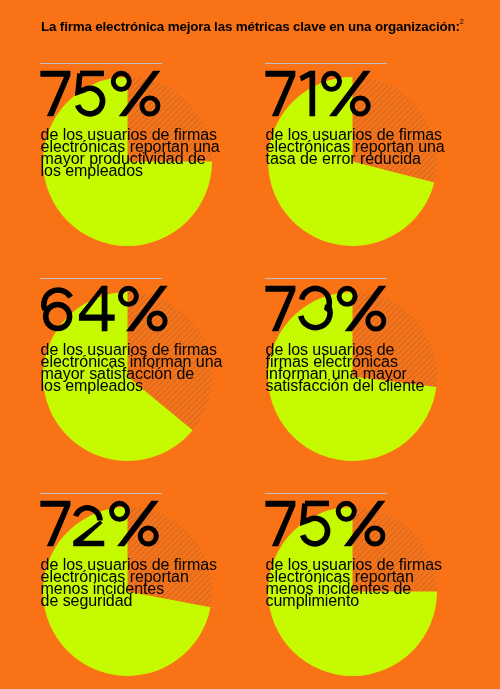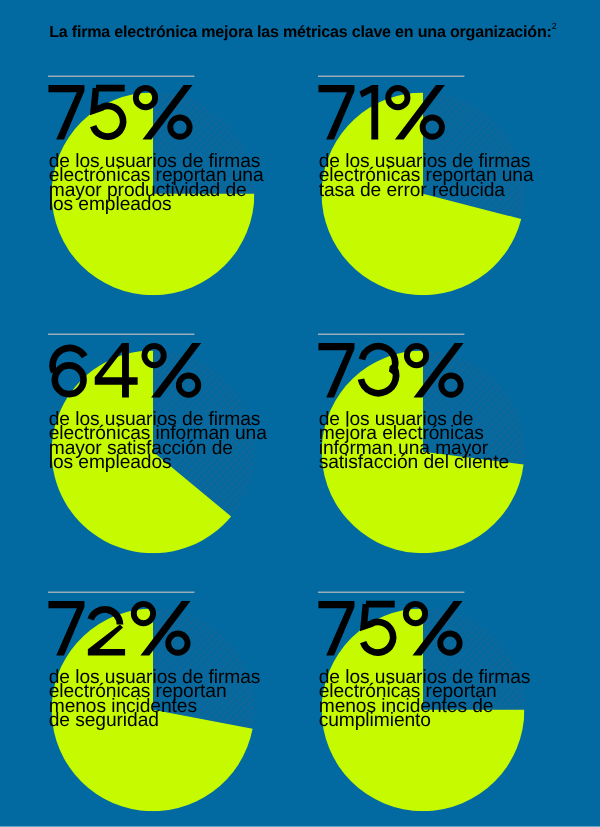--- a/index.html
+++ b/index.html
@@ -1,18 +1,18 @@
 <!DOCTYPE html>
 <html><head>
 <meta charset="utf-8">
 <title>La firma electrónica mejora las métricas clave en una organización</title>
 <style>
   html,body{margin:0;padding:0;background:#ffffff;}
   body{width:500px;height:689px;font-family:"Liberation Sans",sans-serif;}
-  #page{position:relative;width:500px;height:689px;overflow:hidden;background:#0369a1;}
+  #page{position:relative;width:500px;height:689px;overflow:hidden;background:#f97316;}
 
   #title{position:absolute;left:41px;top:16.8px;font-size:13.4px;font-weight:700;
          color:#000;white-space:nowrap;letter-spacing:-0.17px;}
   #title .sup{font-size:7.4px;vertical-align:6.5px;font-weight:400;letter-spacing:0;}
 
   .cell{position:absolute;width:230px;height:215px;}
   .rule{position:absolute;left:0;top:0;width:122px;height:1px;background:#bfbfbf;}
   .pie{position:absolute;left:0;top:0;}
   .big{position:absolute;left:0;top:0;}
   .desc{position:absolute;font-size:16px;line-height:12.03px;color:#000;
@@ -131,21 +131,21 @@
             <g fill="none" stroke="#000" stroke-width="12.2" stroke-linecap="butt">
               <path d="M8.47,30.40 A30.8,30.8 0 1 1 62.87,55.76"></path>
               <path d="M6.71,66.36 A32.5,32.5 0 1 0 64.11,39.59"></path>
             </g>
           </g>
           <g transform="translate(156.60,0)">
             <path fill="#000" fill-rule="evenodd" d="M0.00,23.30A23.10,23.10 0 1 1 46.20,23.30A23.10,23.10 0 1 1 0.00,23.30ZM10.80,23.30A12.30,12.30 0 1 0 35.40,23.30A12.30,12.30 0 1 0 10.80,23.30ZM63.10,77.40A23.10,23.10 0 1 1 109.30,77.40A23.10,23.10 0 1 1 63.10,77.40ZM73.90,77.40A12.30,12.30 0 1 0 98.50,77.40A12.30,12.30 0 1 0 73.90,77.40ZM93.0,0 L109.3,0 L33.8,100 L17.6,100 Z"></path>
           </g>
         </svg>
         <div class="desc" style="left:0.6px;top:65.5px">de los usuarios de
-mejora electrónicas
+firmas electrónicas
 informan una mayor
 satisfacción del cliente</div>
       </div>
       <div class="cell" style="left: 40px; top: 493px;">
         <svg class="pie" width="169" height="169" viewBox="0 0 169 169" style="left:3.200000000000003px;top:13.5px">
           <defs>
             <pattern id="hp4" width="4.1" height="4.1" patternUnits="userSpaceOnUse" patternTransform="rotate(45)">
               <line x1="0" y1="0" x2="0" y2="4.1" stroke="#555b64" stroke-width="0.6"></line>
             </pattern>
           </defs>

